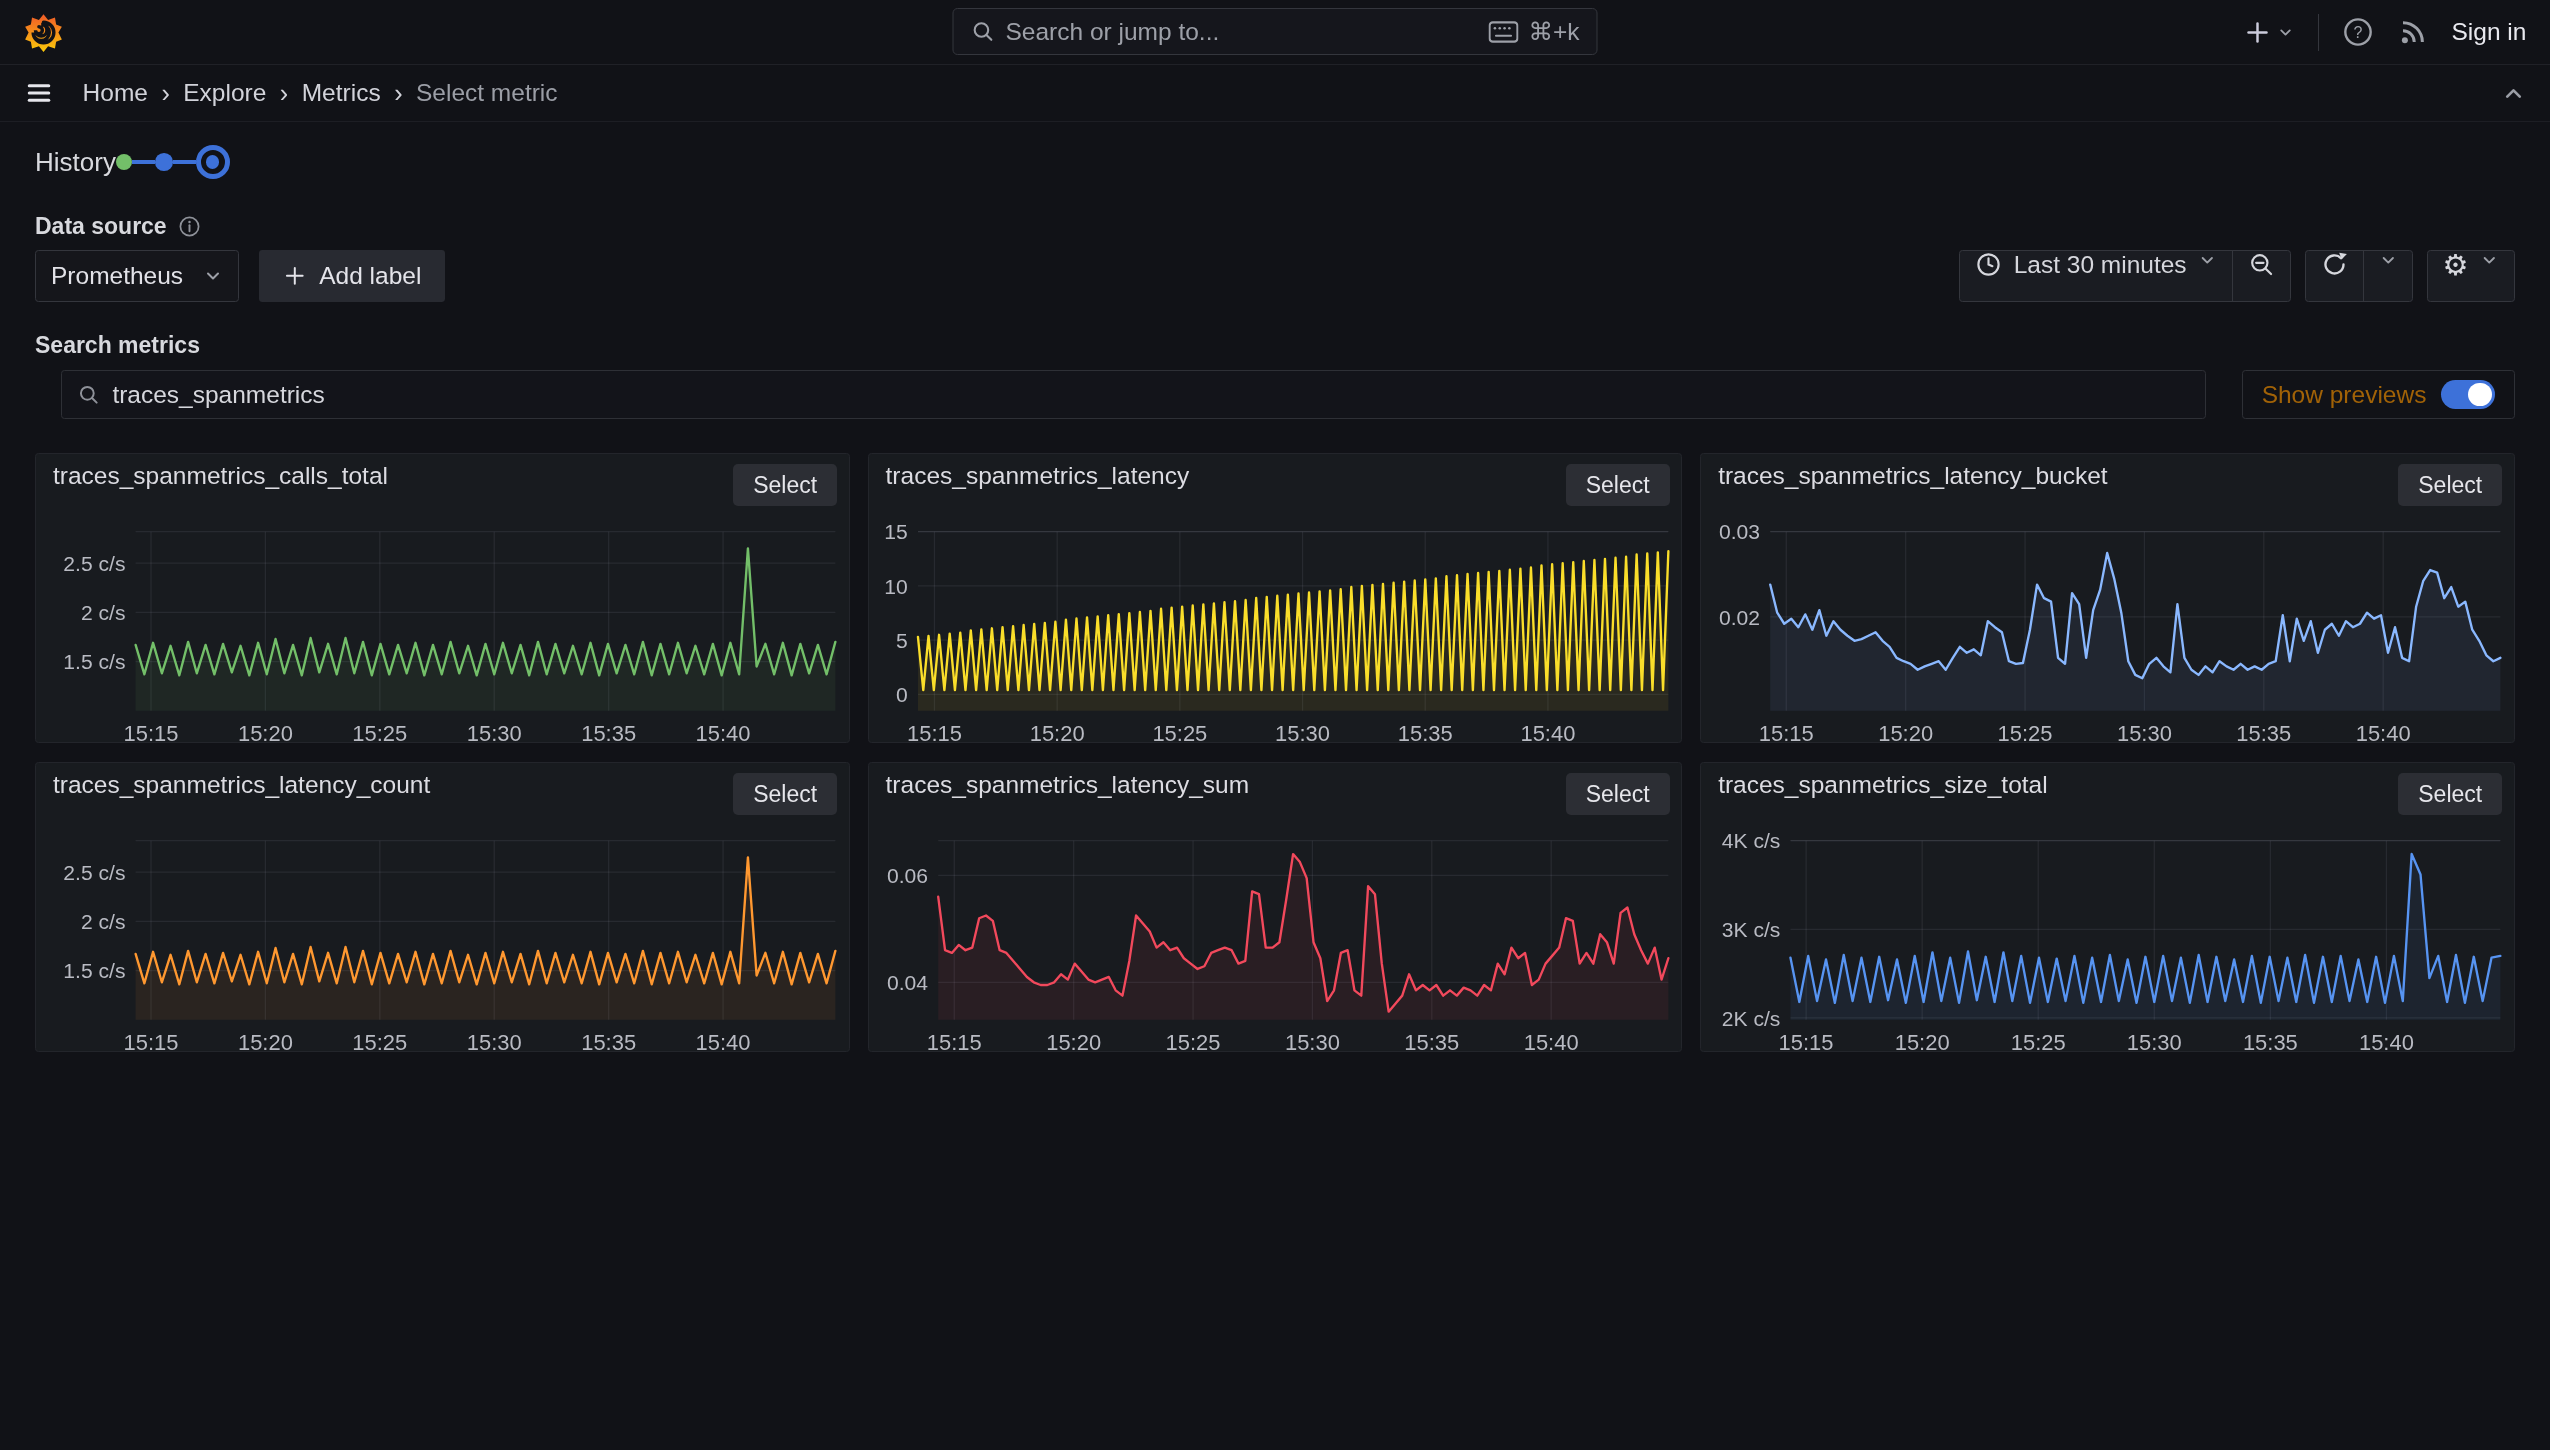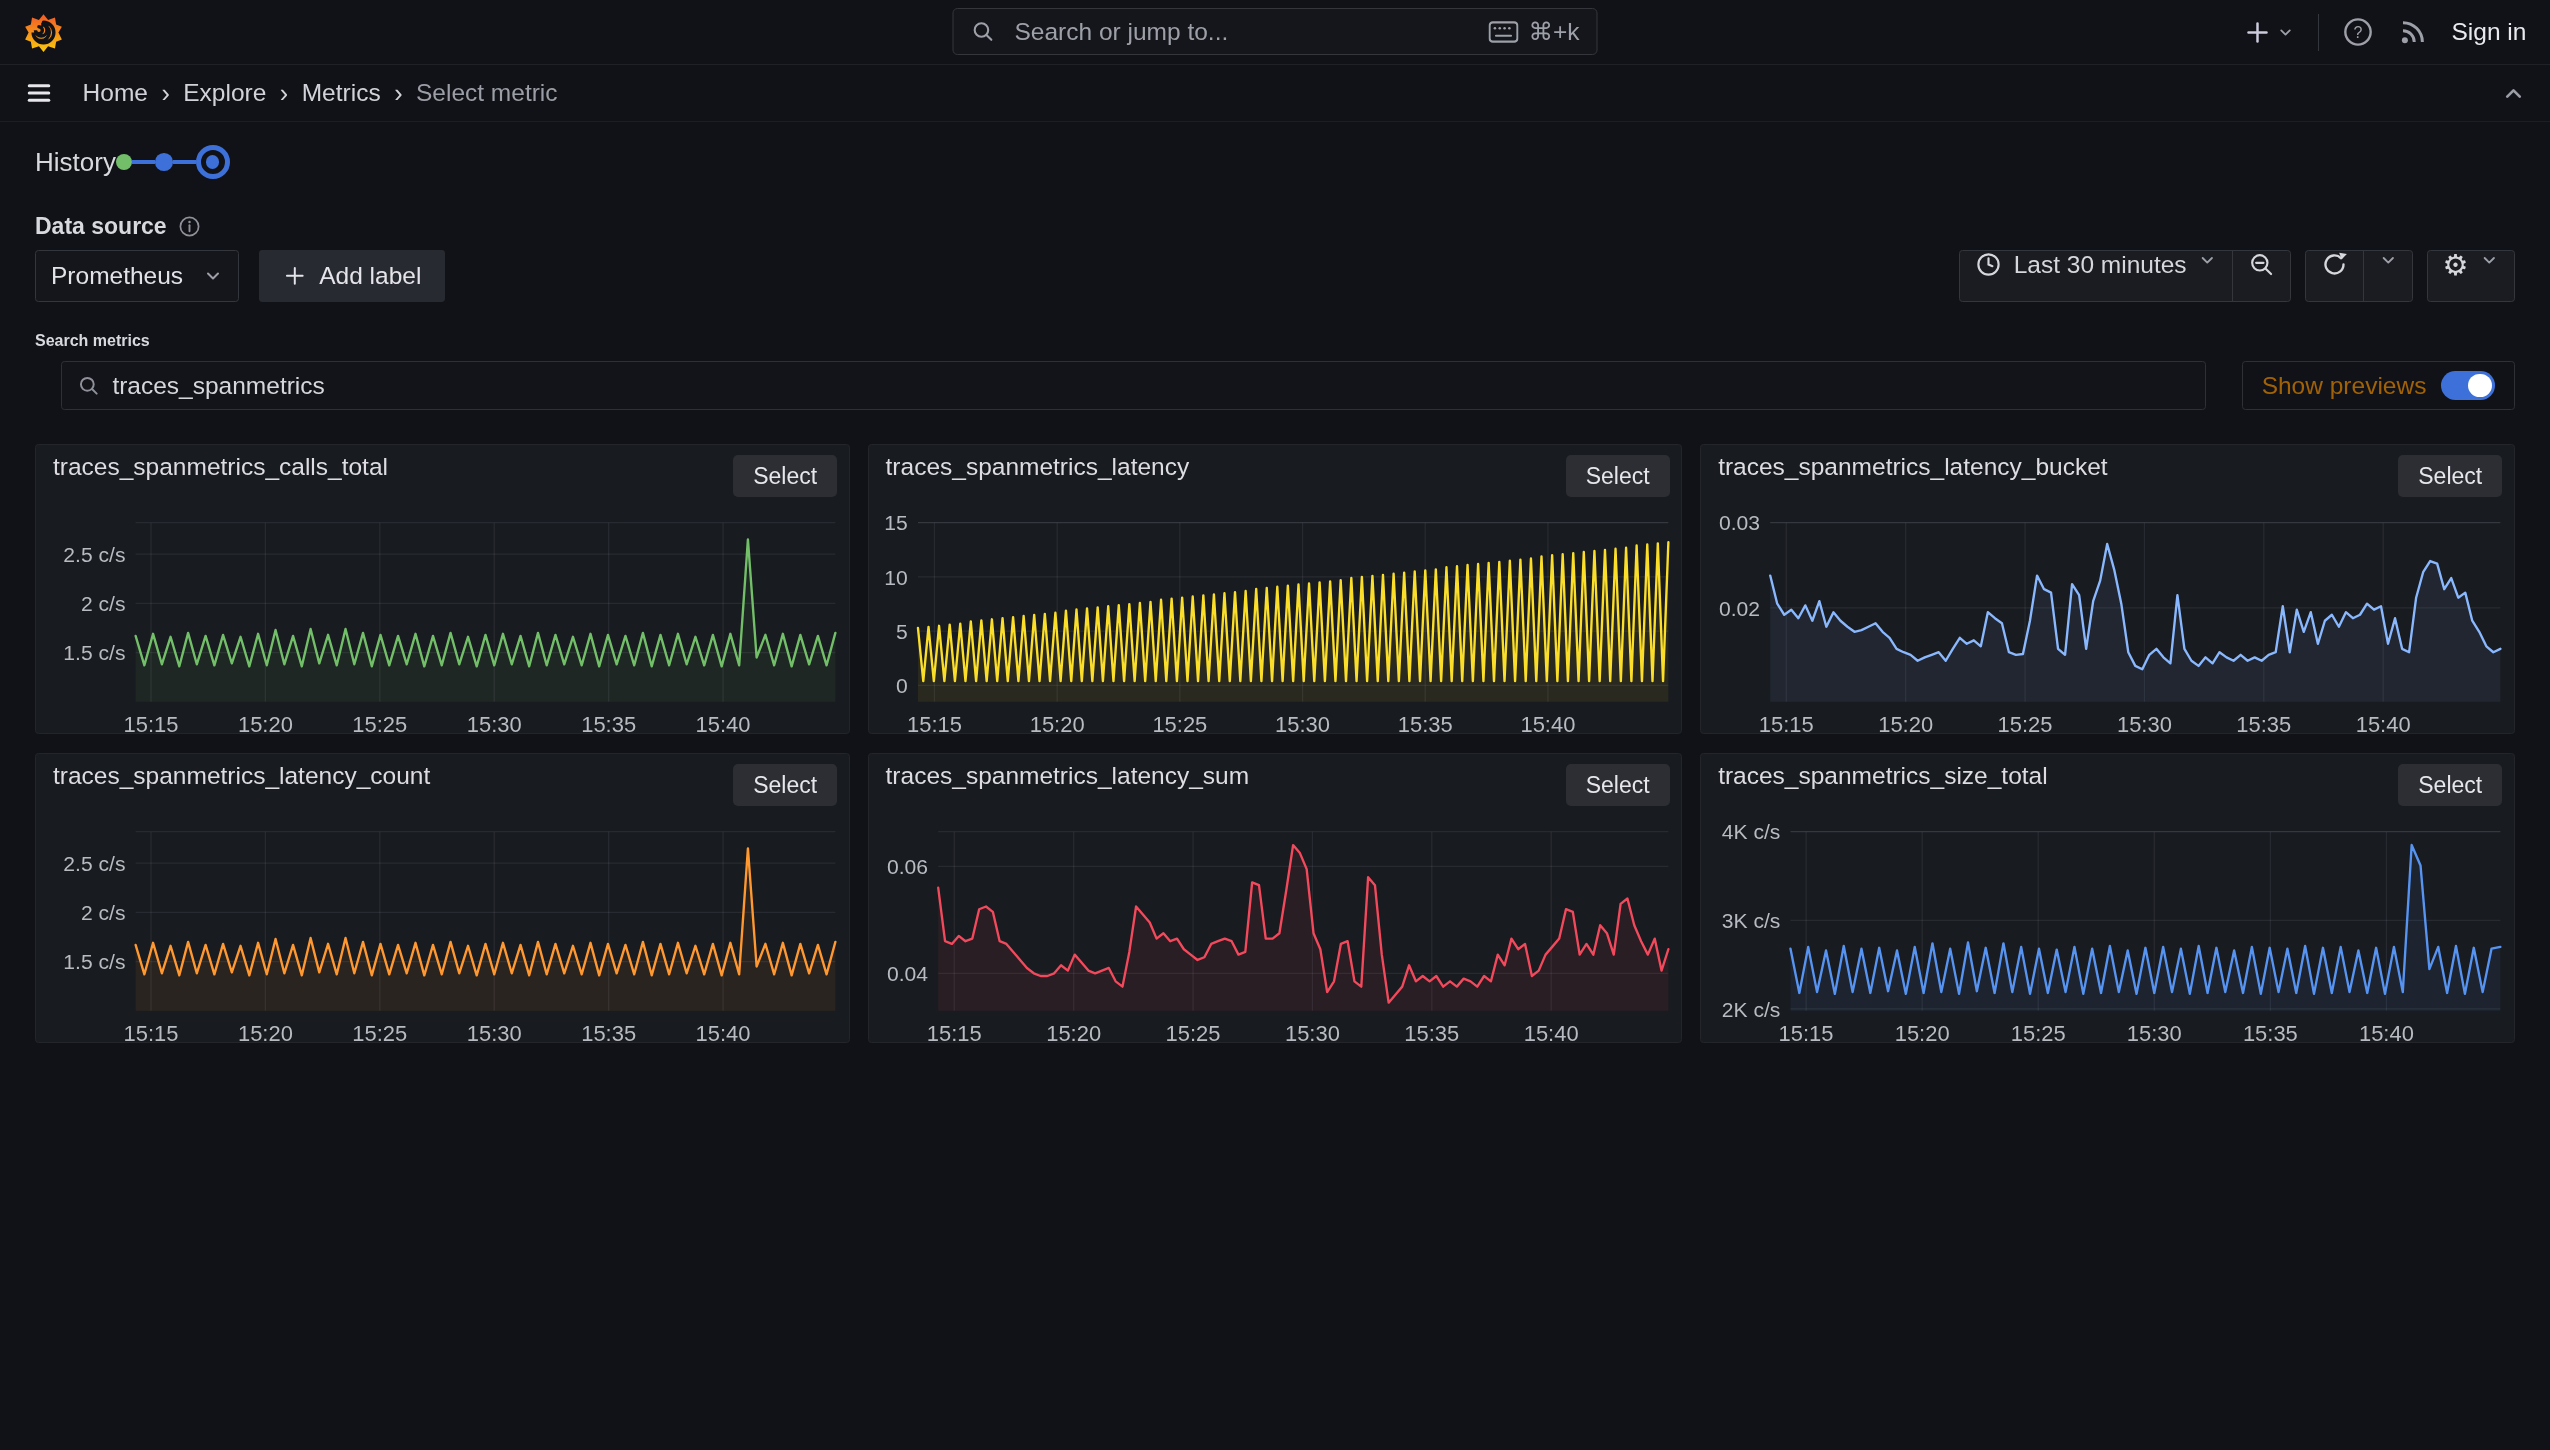--- a/index.html
+++ b/index.html
@@ -6,21 +6,21 @@
   html,body { width:2550px; height:1451px; background:#111217; overflow:hidden;
     font-family:"Liberation Sans", sans-serif; color:#ccccdc; }
   button { font-family:inherit; cursor:pointer; }
 
   
   .topbar { height:65px; display:flex; align-items:center; padding:0 23.6px;
     border-bottom:0.8px solid #202127; position:relative; }
   .logo { width:39px; height:39px; display:flex; }
   .topsearch { position:absolute; left:50%; transform:translateX(-50%);
     width:645px; height:47px; top:8.4px; border:0.8px solid #34363d; border-radius:5px;
-    background:#15161c; display:flex; align-items:center; padding:0 17px; gap:19px;
+    background:#15161c; display:flex; align-items:center; padding:0 17px; gap:10px;
     font-size:24.5px; color:#9da0a8; }
   .topsearch .kbd { margin-left:auto; display:flex; align-items:center; gap:10px; color:#9da0a8; }
   .topright { margin-left:auto; display:flex; align-items:center; gap:23.6px; }
   .icon-btn { background:none; border:none; color:#ccccdc; display:flex; align-items:center; gap:6.8px; }
   .vdivider { width:0.8px; height:37px; background:#34363d; }
   .signin { font-size:24.5px; font-weight:500; color:#e9e9ef; text-decoration:none; }
 
   
   .crumbbar { height:57px; display:flex; align-items:center; padding:0 23.6px; gap:29px;
     border-bottom:0.8px solid #1d1e24; }
@@ -56,21 +56,21 @@
     display:flex; align-items:center; gap:13px; font-size:24.5px; font-weight:500; color:#e4e4ea; }
 
   .controls-right { display:flex; gap:13.5px; }
   .tgroup { display:flex; height:52px; border:0.8px solid #34363d; border-radius:3.4px;
     background:#1a1c22; overflow:hidden; }
   .tgroup > button { background:none; border:none; color:#d6d7dd; display:flex;
     align-items:flex-start; gap:11.8px; padding:0 15px; font-size:24.5px; }
   .tgroup > button + button { border-left:0.8px solid #34363d; }
   .gear-glyph { font-size:29px; line-height:1; color:#d6d7dd; }
 
-  .search-label { margin-top:30px; font-size:16px; font-weight:700; color:#d8d9de; }
+  .search-label { margin-top:30px; font-size:23px; font-weight:700; color:#d8d9de; }
   .search-row { margin-top:11px; display:flex; gap:36px;padding-left:26px; }
   .metrics-search { flex:1; height:49px; border:0.8px solid #2e3036; border-radius:3.4px;
     background:#13141a; display:flex; align-items:center; padding:0 15px; gap:11.8px;
     font-size:24.5px; color:#d6d7dd; }
   .show-previews { height:49px; border:0.8px solid #2e3036; border-radius:3.4px;
     display:flex; align-items:center; gap:15px; padding:0 18.6px; font-size:24.5px; color:#a16207; }
   .toggle { width:54px; height:29px; border-radius:14.4px; background:#3D71D9; position:relative; }
   .toggle .knob { position:absolute; right:3.4px; top:2.5px; width:23.6px; height:23.6px;
     border-radius:50%; background:#ffffff; }
 

